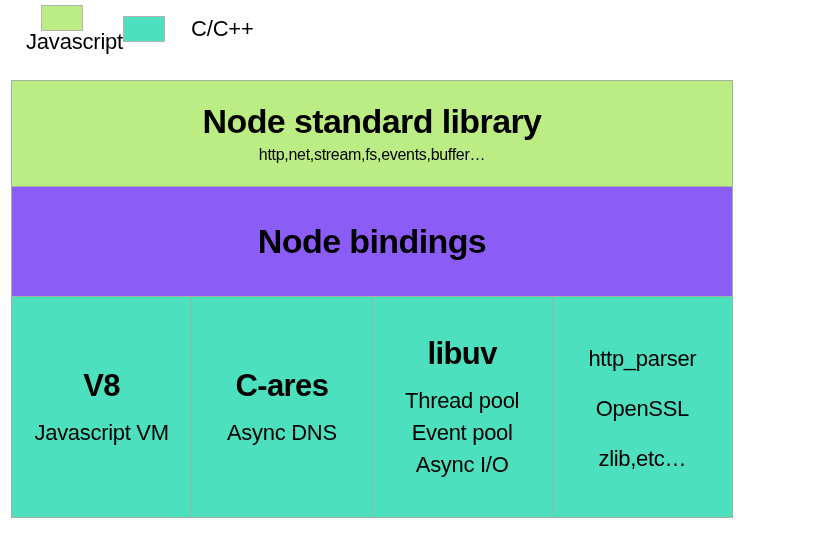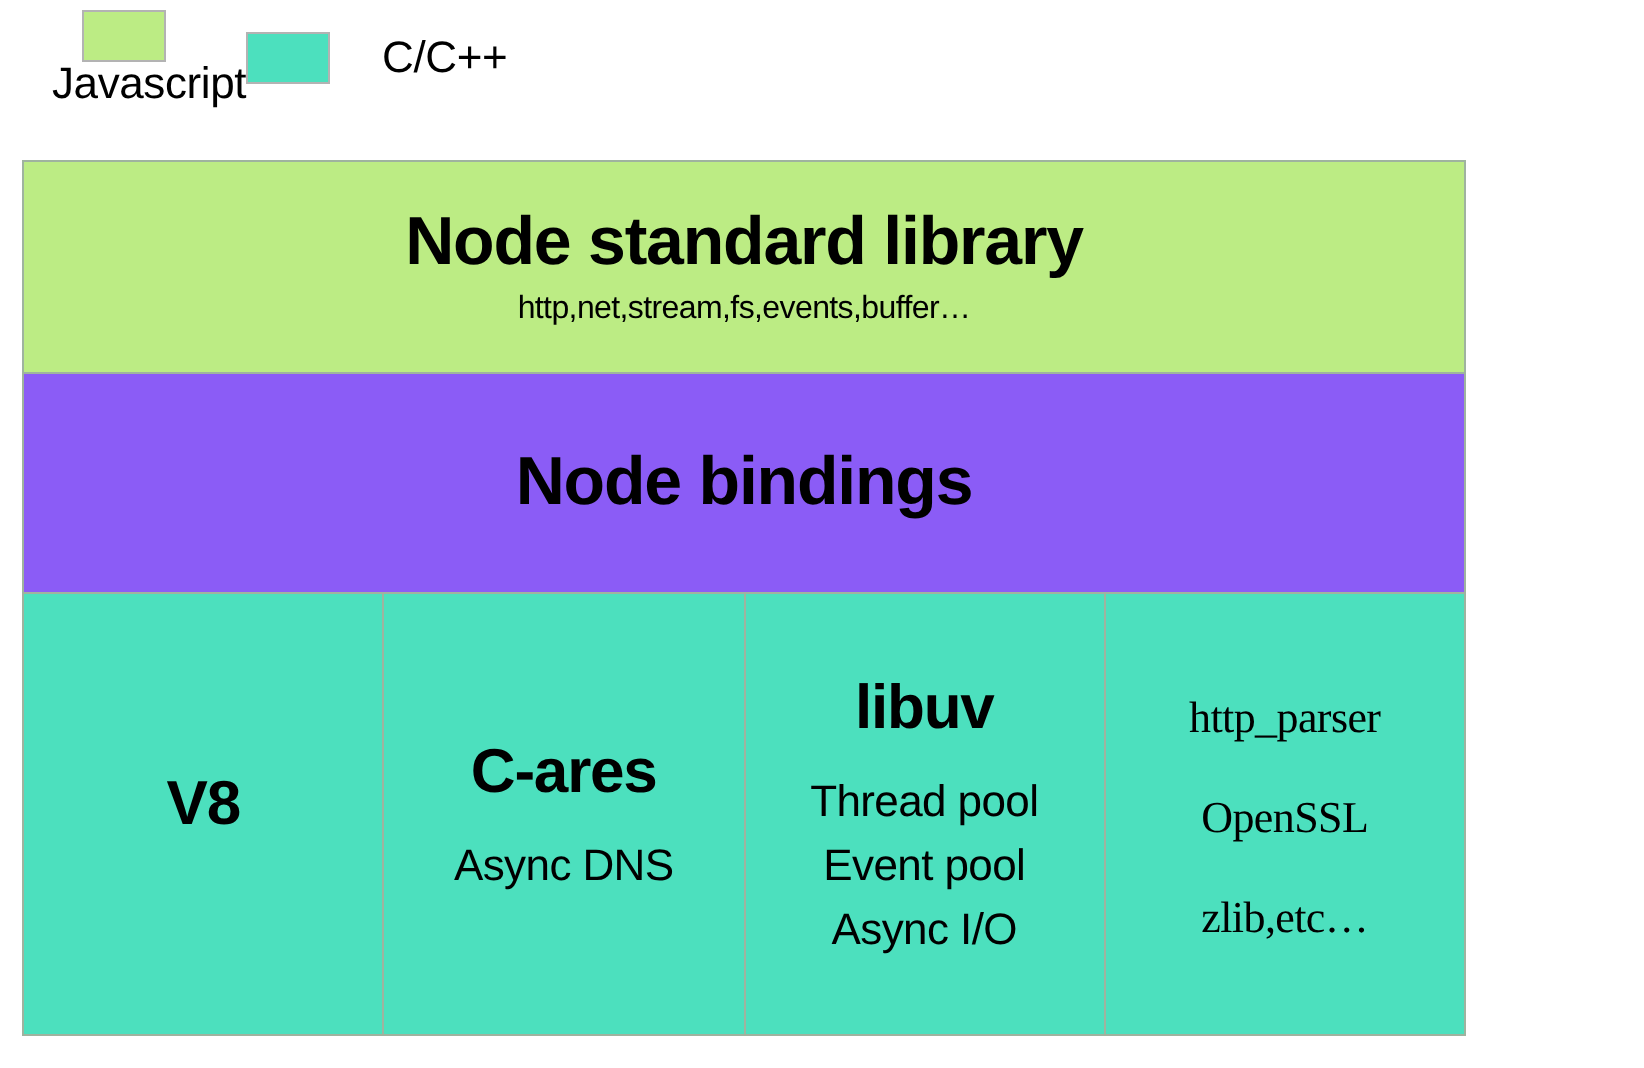--- a/index.html
+++ b/index.html
@@ -103,21 +103,21 @@
   .col {
     flex: 1 1 0;
     box-sizing: border-box;
     border-right: 1px solid #9fb39f;
     display: flex;
     flex-direction: column;
     align-items: center;
     justify-content: center;
     padding-top: 4px;
   }
-  .col:last-child { border-right: none; font-family: Liberation Serif, serif; }
+  .col:last-child { border-right: none; }
 
   .col-title {
     font-size: 31px;
     font-weight: bold;
     line-height: 1.1;
     letter-spacing: -0.6px;
     margin-bottom: 14px;
     white-space: nowrap;
   }
   .col-line {
@@ -153,20 +153,21 @@
   </div>
 
   <div class="band band-bindings" style="background: #8b5cf6;">
     <div class="band-title">Node bindings</div>
   </div>
 
   <div class="columns" style="background: rgb(76, 224, 190); justify-content: flex-end;">
 
     <div class="col">
       <div class="col-title">V8</div>
+      <div class="col-line">Javascript VM</div>
     </div>
 
     <div class="col">
       <div class="col-title">C-ares</div>
       <div class="col-line">Async DNS</div>
     </div>
 
     <div class="col">
       <div class="col-title">libuv</div>
       <div class="col-line">Thread pool</div>

